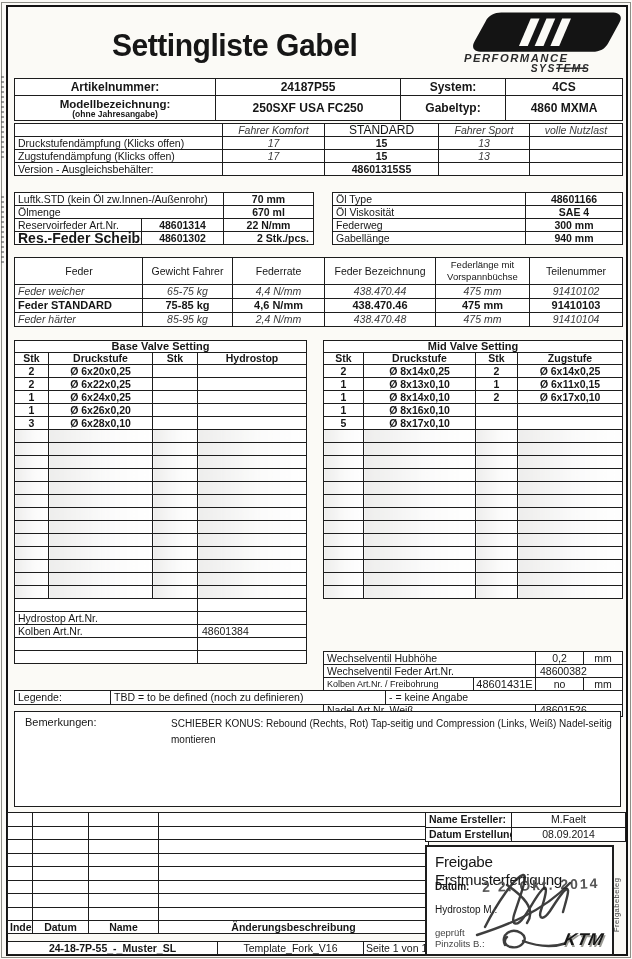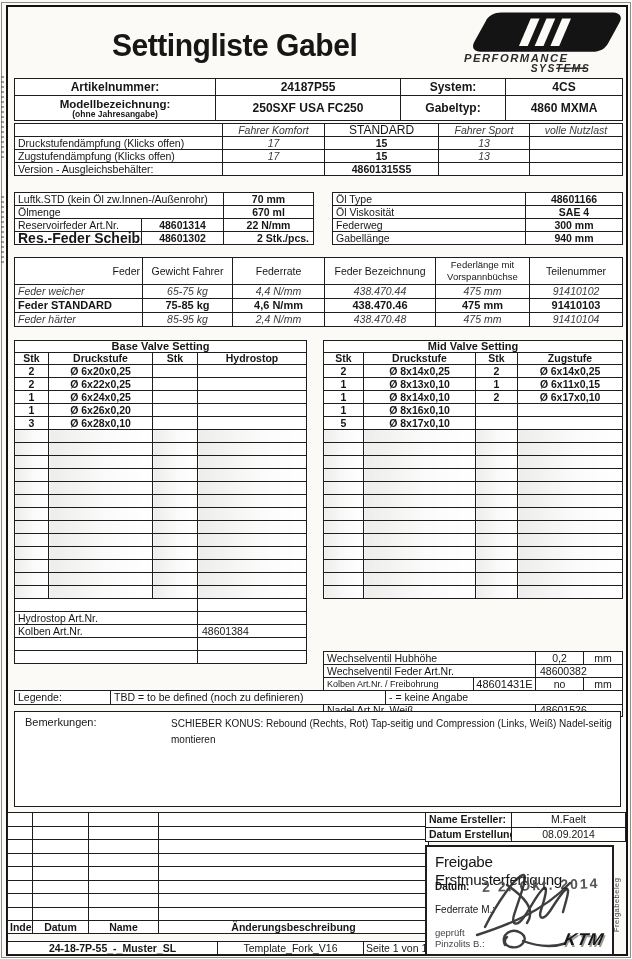--- a/index.html
+++ b/index.html
@@ -206,21 +206,21 @@
     <colgroup>
         <col style="width:128px">
         <col style="width:90px">
         <col style="width:92px">
         <col style="width:111px">
         <col style="width:94px">
         <col style="width:93px">
       </colgroup>
     <thead>
       <tr>
-        <th style="text-align:right;padding-left:3px;height:26px">Feder</th>
+        <th style="text-align:center;padding-left:3px;height:26px">Feder</th>
         <th style="height:26px">Gewicht Fahrer</th>
         <th style="height:26px">Federrate</th>
         <th style="height:26px">Feder Bezeichnung</th>
         <th class="hdr2" style="height:26px">Federlänge mit Vorspannbüchse</th>
         <th style="height:26px">Teilenummer</th>
       </tr>
     </thead>
     <tbody id="feder-body">
         <tr>
           <td class="lbl it">Feder weicher</td>
@@ -680,21 +680,21 @@
       <td class="lbl b">Datum Erstellung:</td>
       <td class="ctr">08.09.2014</td>
     </tr>
   </tbody>
     </table>
 
   <div class="fbox" style="left:425px;top:845px;width:185px;height:107px">
     <div class="ftitle">Freigabe Erstmusterfertigung</div>
     <div class="fdatum">Datum:</div>
     <div class="stamp">2 2. Okt. 2014</div>
-    <div class="fedl">Federrate M.:</div>
+    <div class="fedl">Hydrostop M.:</div>
     <div class="fgep">geprüft</div>
     <div class="fpin">Pinzolits B.:</div>
     <svg class="sig" width="135" height="88" viewBox="0 0 135 88">
       <g fill="none" stroke="#242424" stroke-width="2.4" stroke-linecap="round" opacity="0.88">
         <path d="M18 62 C30 38 48 12 56 10 C62 9 52 34 47 50 C44 60 50 62 57 52 C64 42 72 26 77 23 C81 21 78 33 74 45 C71 54 76 56 83 46 C89 37 96 25 100 24 C103 24 99 36 96 47"></path>
         <path d="M10 70 C35 62 75 48 103 18"></path>
         <path d="M40 20 C55 30 70 44 60 58"></path>
         <path d="M38 80 C33 70 44 62 54 68 C63 74 54 84 44 82 C38 81 36 76 40 72"></path>
         <path d="M56 76 C72 82 88 82 100 78"></path>
       </g>

